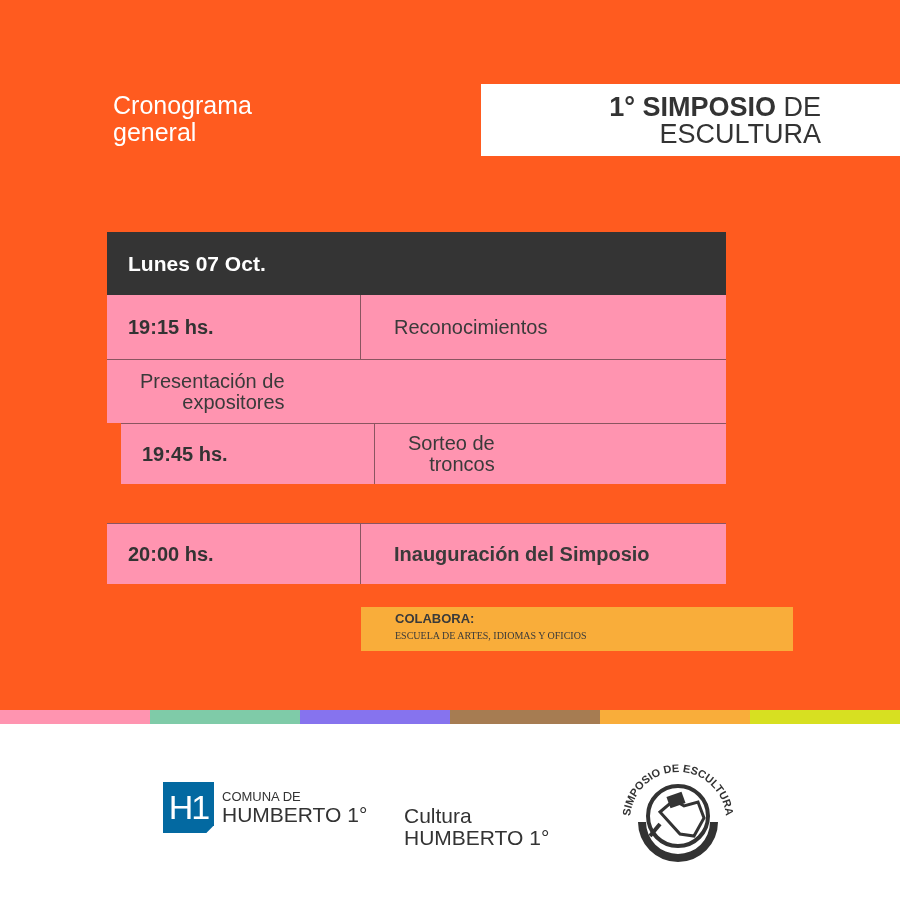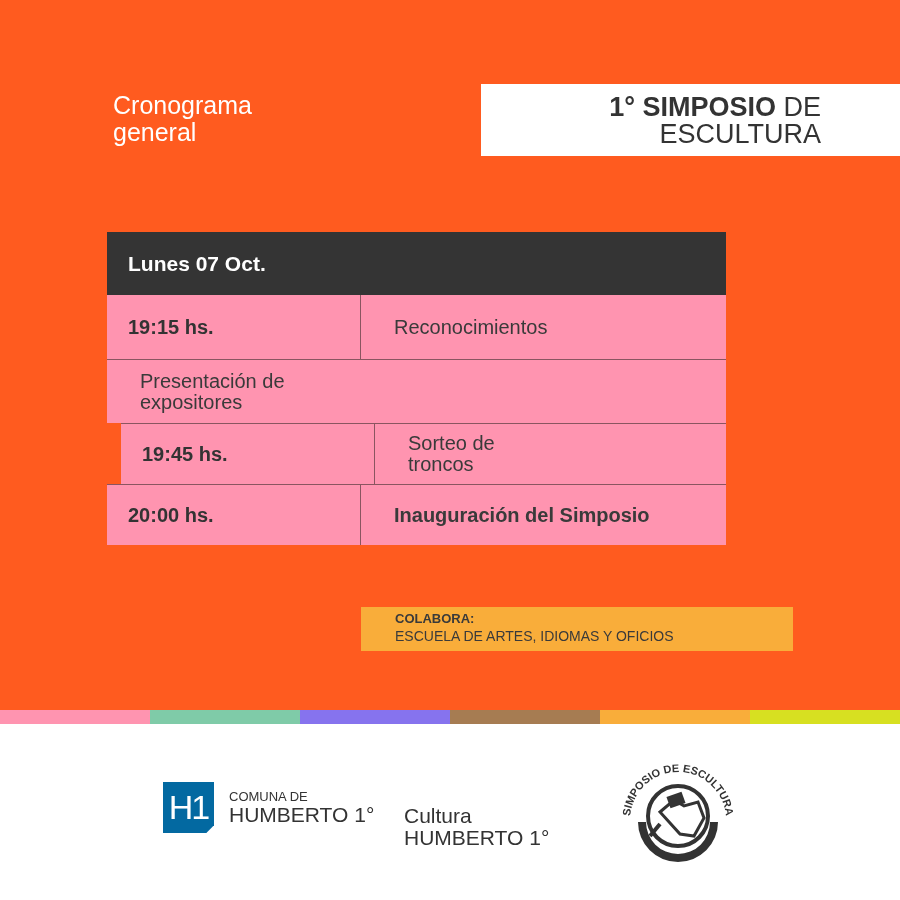--- a/index.html
+++ b/index.html
@@ -4,38 +4,38 @@
   <style>
     * { box-sizing: border-box; margin: 0; padding: 0; }
     html, body { width: 900px; height: 900px; overflow: hidden; }
     body { font-family: "Liberation Sans", "DejaVu Sans", sans-serif; background: #ffffff; position: relative; }
     .orange { position: absolute; left: 0; top: 0; width: 900px; height: 710px; background: #ff5b1f; }
     .subtitle { position: absolute; left: 113px; top: 92px; color: #ffffff; font-size: 25px; line-height: 27px; font-weight: 500; }
     .title-box { position: absolute; left: 481px; top: 84px; width: 419px; height: 72px; background: #ffffff; }
     .title-text { position: absolute; right: 79px; top: 10px; text-align: right; color: #333333; font-size: 27px; line-height: 27px; font-weight: 400; }
     .title-text b { font-weight: 700; }
 
-    .table { position: absolute; left: 107px; top: 232px; width: 619px; }
+    .table { position: absolute; left: 107px; top: 232px; width: 619px; text-align: right; }
     .thead { height: 63px; background: #343434; color: #ffffff; font-weight: 700; font-size: 21px; display: flex; align-items: center; padding-left: 21px; }
     .row { display: flex; background: #ff94b0; border-top: 1px solid #8a5560; }
     .row:first-of-type { border-top: none; }
     .cell-time { width: 254px; border-right: 1px solid #8a5560; display: flex; align-items: center; padding-left: 21px; font-weight: 700; font-size: 20px; color: #333333; }
     .cell-act { flex: 1; display: flex; align-items: center; padding-left: 33px; font-size: 20px; line-height: 21px; color: #3a3a3a; white-space: pre-line; }
     .cell-act.bold { font-weight: 700; }
 
     .colabora { position: absolute; left: 361px; top: 607px; width: 432px; height: 44px; background: #f9ad3a; padding: 4px 0 0 34px; color: #3a3a3a; }
     .colabora .k { font-weight: 700; font-size: 13px; line-height: 16px; }
-    .colabora .v { font-size: 14px; line-height: 18px; }
+    .colabora .v { font-size: 10px; line-height: 18px; font-family: Liberation Serif, serif; }
 
     .stripe { position: absolute; left: 0; top: 710px; width: 900px; height: 14px; display: flex; }
     .stripe div { flex: 1; height: 100%; }
 
     .logo1 { position: absolute; left: 163px; top: 782px; display: flex; align-items: center; }
     .h1mark { width: 51px; height: 51px; background: #0369a1; color: #fff; font-size: 34px; font-weight: 400; display: flex; align-items: center; justify-content: center; letter-spacing: -2px; clip-path: polygon(0 0,100% 0,100% 85%,85% 100%,0 100%); }
-    .logo1 .txt { margin-left: 15px; color: #333; }
+    .logo1 .txt { margin-left: 8px; color: #333; }
     .logo1 .small { font-size: 13px; line-height: 14px; }
     .logo1 .big { font-size: 21px; line-height: 21px; }
     .logo2 { position: absolute; left: 404px; top: 785px; color: #333; margin-top: 20px; }
     .logo2 .a { font-size: 21px; line-height: 22px; }
     .logo2 .b { font-size: 21px; line-height: 22px; }
     .logo3 { position: absolute; left: 616px; top: 750px; width: 124px; height: 112px; }
   </style>
 </head>
 <body>
 
@@ -62,21 +62,21 @@
       </div>
       <div class="row" style="height: 64px;">
     <div class="cell-act">Presentación de
 expositores</div>
       </div>
       <div class="row" style="height: 61px; margin-left: 14px;">
         <div class="cell-time">19:45 hs.</div>
     <div class="cell-act">Sorteo de
 troncos</div>
       </div>
-      <div class="row" style="height: 61px;">
+      <div class="row" style="height: 61px; margin-top: 39px;">
         <div class="cell-time">20:00 hs.</div>
     <div class="cell-act bold">Inauguración del Simposio</div>
       </div>
     </div>
 </div>
 
 <div class="colabora">
   <div class="k">COLABORA:</div>
   <div class="v">ESCUELA DE ARTES, IDIOMAS Y OFICIOS</div>
 </div>

